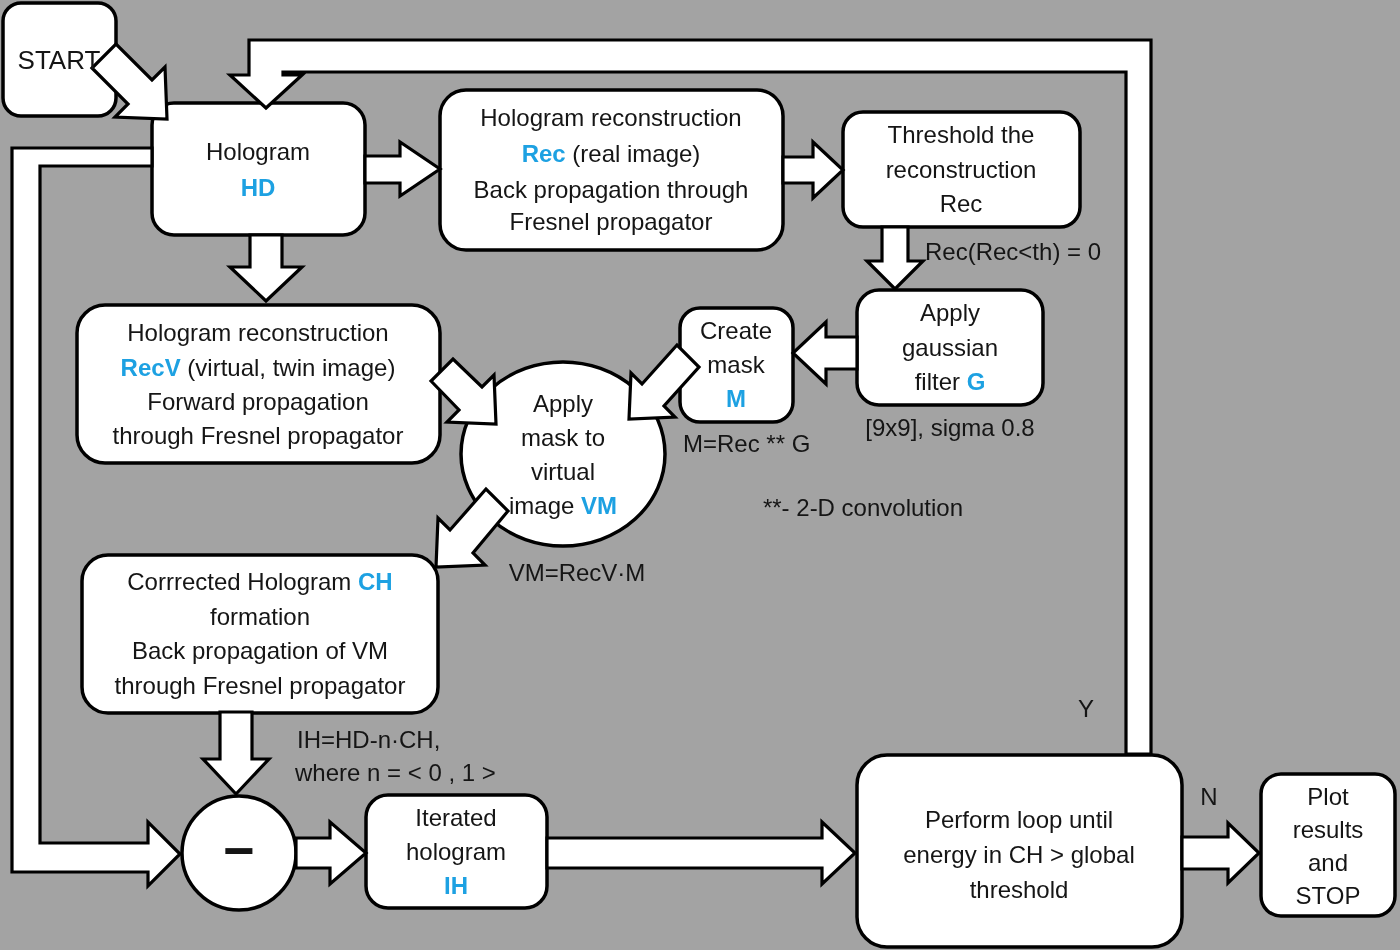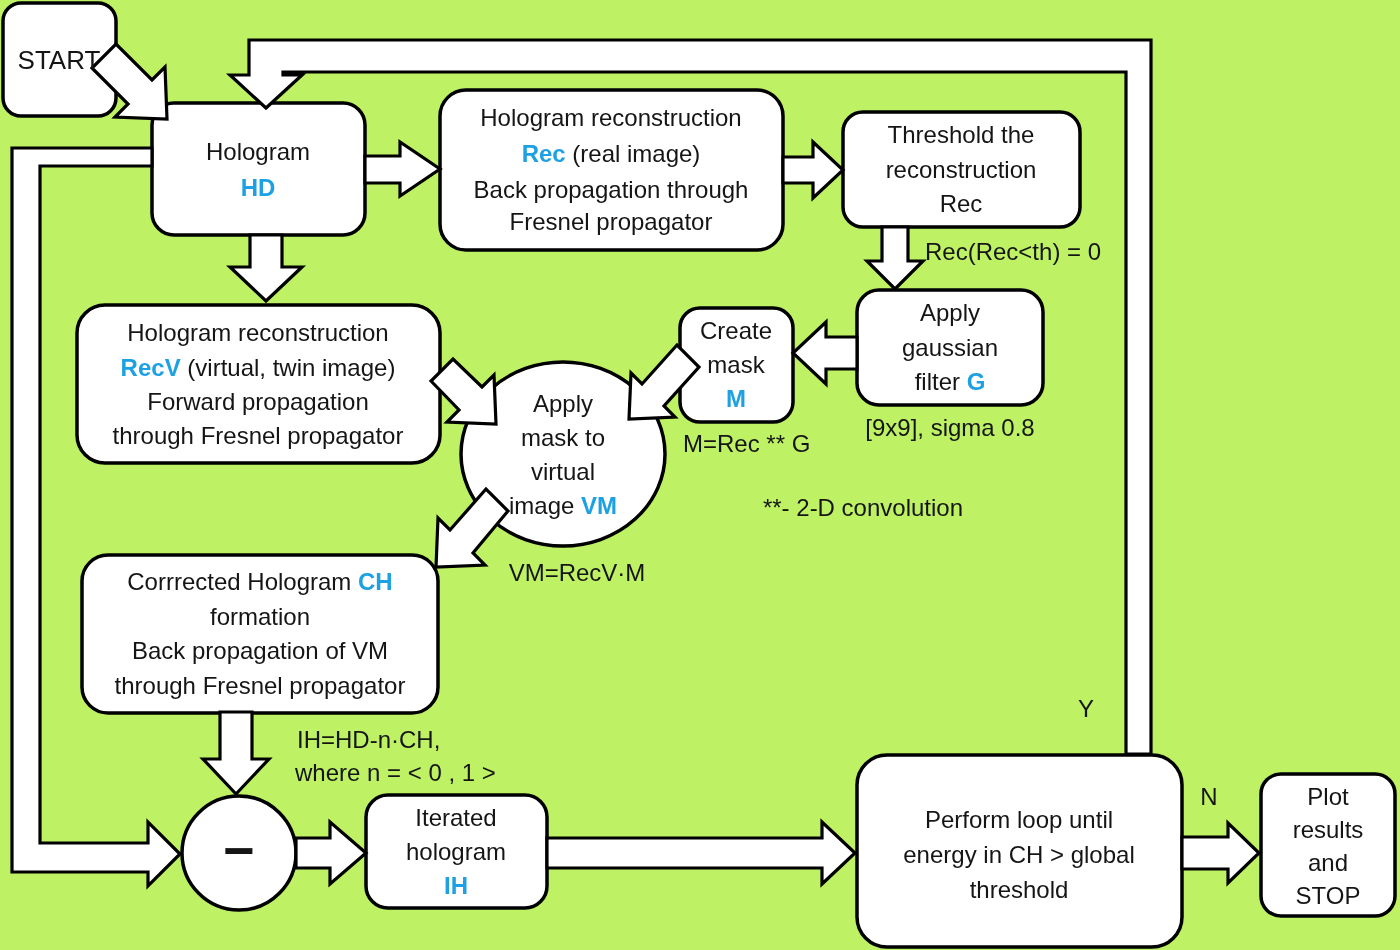--- a/index.html
+++ b/index.html
@@ -1,17 +1,17 @@
 <!DOCTYPE html>
 <html style="--accent: #1da1e2;"><head>
 <meta charset="utf-8">
 <style>
   :root { --accent: #1da1e2; }
   html,body { margin:0; padding:0; background:#ffffff; }
-  .stage { width:1400px; height:950px; position:relative; background:#bef264; }
+  .stage { width:1400px; height:950px; position:relative; background:#a3a3a3; }
   svg text {
     font-family: "Liberation Sans", sans-serif;
     fill: #151515;
   }
   .node   { fill:#ffffff; stroke:#000000; stroke-width:3.5px; }
   .arrow  { fill:#ffffff; stroke:#000000; stroke-width:3.2px; stroke-linejoin:miter; }
   .t24    { font-size:24px; }
   .t26    { font-size:26px; }
   .accent { fill: var(--accent); font-weight:bold; }
   .minus  { font-size:54px; font-weight:bold; }

